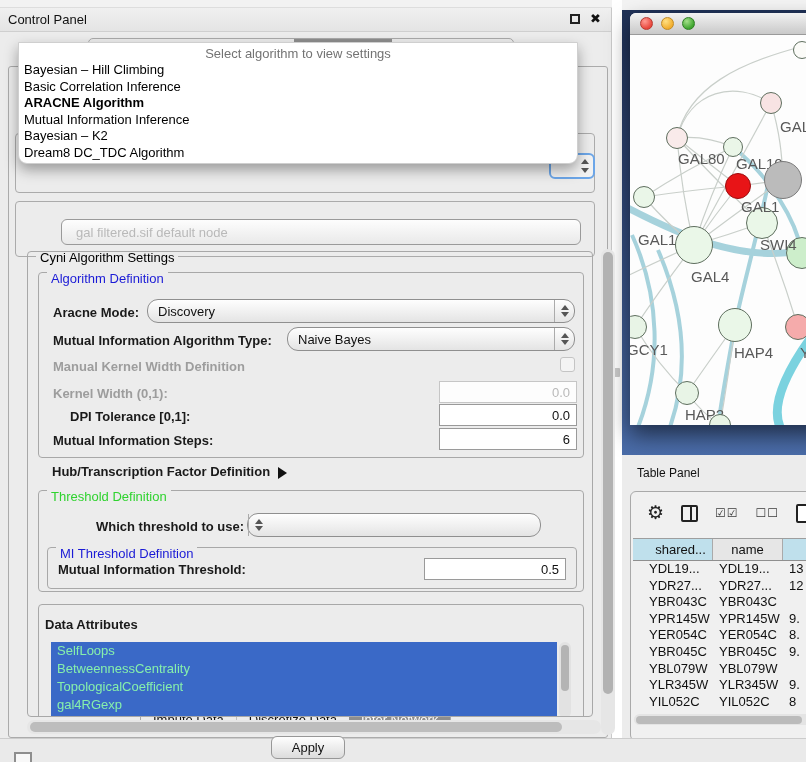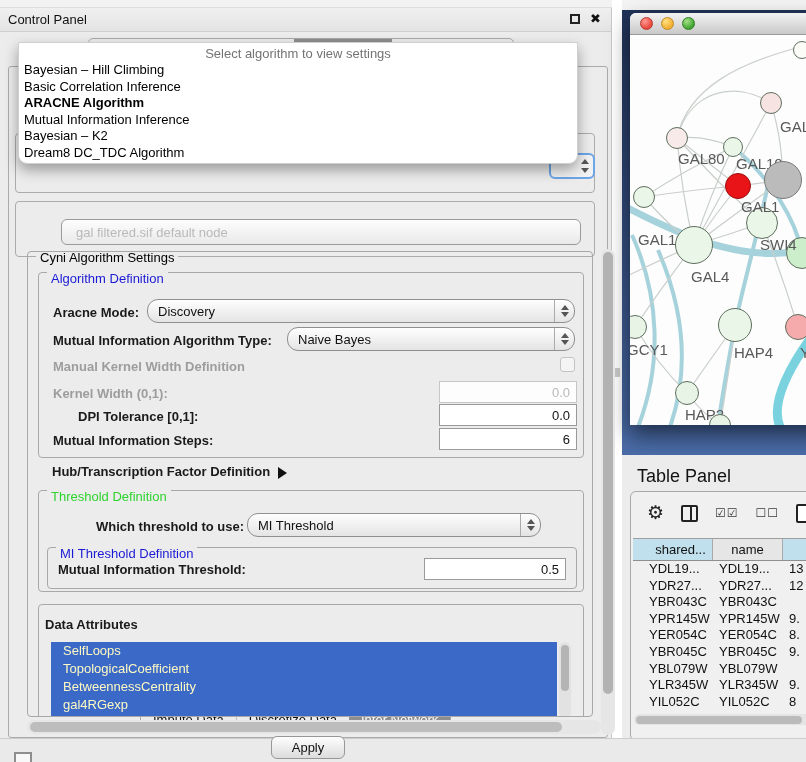--- a/index.html
+++ b/index.html
@@ -61,21 +61,21 @@
 
 .field { position:absolute; height:22px; background:#FFF; border:1px solid #9A9A9A; font-size:13px; color:#111; text-align:right; padding:3px 6px 0 0; }
 .field.disabled { color:#B9B9B9; border-color:#C6C6C6; background:#FDFDFD; }
 
 .checkbox { position:absolute; width:15px; height:15px; border:1px solid #C4C4C4; border-radius:3px; background:#F4F4F4; }
 
 .arrow-right { display:inline-block; width:0; height:0; border-top:6px solid transparent; border-bottom:6px solid transparent; border-left:9px solid #111; margin-left:8px; vertical-align:middle; }
 .arrow-down { display:inline-block; width:0; height:0; border-left:6px solid transparent; border-right:6px solid transparent; border-top:8px solid #111; margin-left:6px; vertical-align:middle; }
 
 #attr-list { position:absolute; left:12px; top:37px; width:506px; height:76px; background:#3A69C7; overflow:hidden; }
-.attr-item { font-size:13px; color:#fef9c3; line-height:18px; padding-left:12px; }
+.attr-item { font-size:13px; color:#86efac; line-height:18px; padding-left:6px; }
 #attr-vscroll { position:absolute; left:520px; top:37px; width:12px; height:76px; background:#E2E2E2; border-radius:6px; }
 #attr-vscroll .thumb { position:absolute; left:2px; top:3px; width:8px; height:46px; background:#B4B4B4; border-radius:5px; }
 
 #settings-hscroll { position:absolute; left:18px; top:653px; width:574px; height:14px; background:#E6E6E6; border-radius:7px; z-index:2; }
 #settings-hscroll .thumb { position:absolute; left:3px; top:2px; width:532px; height:10px; background:#BDBDBD; border-radius:6px; }
 
 #apply-btn { position:absolute; left:262px; top:669px; width:74px; height:23px; border:1px solid #979797; border-radius:6px; background:linear-gradient(#FEFEFE,#DCDCDC); font-size:13px; color:#111; display:flex; align-items:center; justify-content:center; z-index:2;text-align:right; }
 
 
 #splitter { position:absolute; left:612px; top:0; width:10px; height:740px; background:#FFF; }
@@ -89,21 +89,21 @@
 .traffic.red { background:radial-gradient(circle at 35% 30%,#FF9B92,#E8463C 70%); border:1px solid #B53B32; }
 .traffic.yellow { background:radial-gradient(circle at 35% 30%,#FFE082,#F2AE2E 70%); border:1px solid #C08A24; }
 .traffic.green { background:radial-gradient(circle at 35% 30%,#A5E08A,#3FA52F 70%); border:1px solid #2F7F24; }
 #net-canvas { position:relative; width:100%; height:390px; background:#FDFDFD; overflow:hidden; }
 #net-canvas svg { position:absolute; left:0; top:0; }
 .node { position:absolute; border-radius:50%; border:1.5px solid #5E6E5E; }
 .nlabel { position:absolute; font-size:15px; color:#595959; white-space:nowrap; }
 
 
 #table-region { position:absolute; left:622px; top:455px; width:184px; height:307px; background:#ECECEC; }
-#tp-title { font-size:18px; color:#111; padding:11px 0 0 15px; }
+#tp-title { font-size:12px; color:#111; padding:11px 0 0 15px; }
 #tp-panel { position:absolute; left:8px; top:36px; width:190px; height:250px; background:#F0F0F0; border:1px solid #A9A9A9; border-radius:6px; }
 #tp-toolbar { position:absolute; left:0; top:6px; width:100%; height:30px; display:flex; align-items:center; gap:17px; padding-left:16px; }
 .gear-glyph { font-size:19px; color:#222; line-height:20px; }
 .colbrowser { width:17px; height:17px; border:2px solid #222; border-radius:2px; position:relative; }
 .colbrowser::after { content:""; position:absolute; left:50%; top:0; width:2px; height:100%; background:#222; }
 .checkpair { font-size:12px; color:#3A3A3A; letter-spacing:1px; white-space:nowrap; }
 .doc-ic { width:16px; height:19px; border:2px solid #222; border-radius:2px 6px 2px 2px; background:#FFF; }
 
 #tp-table { position:absolute; left:2px; top:46px; width:186px; height:168px; overflow:hidden; border-top:1px solid #9E9E9E; }
 .tp-header { display:flex; height:22px; border-bottom:1px solid #8F8F8F; }
@@ -203,54 +203,53 @@
                 <span class="tri-dn"></span>
               </span>
           </div>
 
           <span class="lbl disabled" style="left:14px; top:86px;">Manual Kernel Width Definition</span>
           <span class="checkbox" style="left:521px; top:84px;"></span>
 
           <span class="lbl disabled" style="left:14px; top:113px;">Kernel Width (0,1):</span>
           <div class="field disabled" style="left:400px; top:108px; width:138px;"><span>0.0</span></div>
 
-          <span class="lbl" style="left:18px; top:136px;padding-left:21px;">DPI Tolerance [0,1]:</span>
+          <span class="lbl" style="left:10px; top:136px;padding-left:21px;">DPI Tolerance [0,1]:</span>
           <div class="field" style="left:400px; top:131px; width:138px;"><span>0.0</span></div>
 
           <span class="lbl" style="left:14px; top:160px;">Mutual Information Steps:</span>
           <div class="field" style="left:400px; top:155px; width:138px;"><span>6</span></div>
         </div>
 
         <span class="lbl" style="left:24px; top:212px;"><span>Hub/Transcription Factor Definition</span><span class="arrow-right"></span></span>
 
         <div class="inner-group" style="left:10px; top:238px; width:546px; height:102px;">
           <span class="group-title green-title">Threshold Definition</span>
 
           <span class="lbl" style="left:57px; top:28px;">Which threshold to use:</span>
           <div class="combo" style="left:208px; top:22px; width:294px;">
-            <span class="val">MI Threshold</span>
             <span class="stepper">
                 <span class="tri-up"></span>
                 <span class="tri-dn"></span>
               </span>
           </div>
 
           <div class="inner-group" style="left:8px; top:56px; width:530px; height:42px;">
             <span class="group-title blue-title">MI Threshold Definition</span>
             <span class="lbl" style="left:10px; top:14px;">Mutual Information Threshold:</span>
             <div class="field" style="left:376px; top:10px; width:142px;"><span>0.5</span></div>
           </div>
         </div>
 
         <div class="inner-group" style="left:10px; top:352px; width:546px; height:118px;">
           <span class="lbl" style="left:6px; top:12px;">Data Attributes</span>
           <div id="attr-list">
               <div class="attr-item">SelfLoops</div>
+              <div class="attr-item">BetweennessCentrality</div>
               <div class="attr-item">TopologicalCoefficient</div>
-              <div class="attr-item">BetweennessCentrality</div>
               <div class="attr-item">gal4RGexp</div>
             </div>
           <div id="attr-vscroll">
               <div class="thumb"></div>
             </div>
         </div>
       </div>
 
       <div id="settings-hscroll">
           <div class="thumb"></div>

